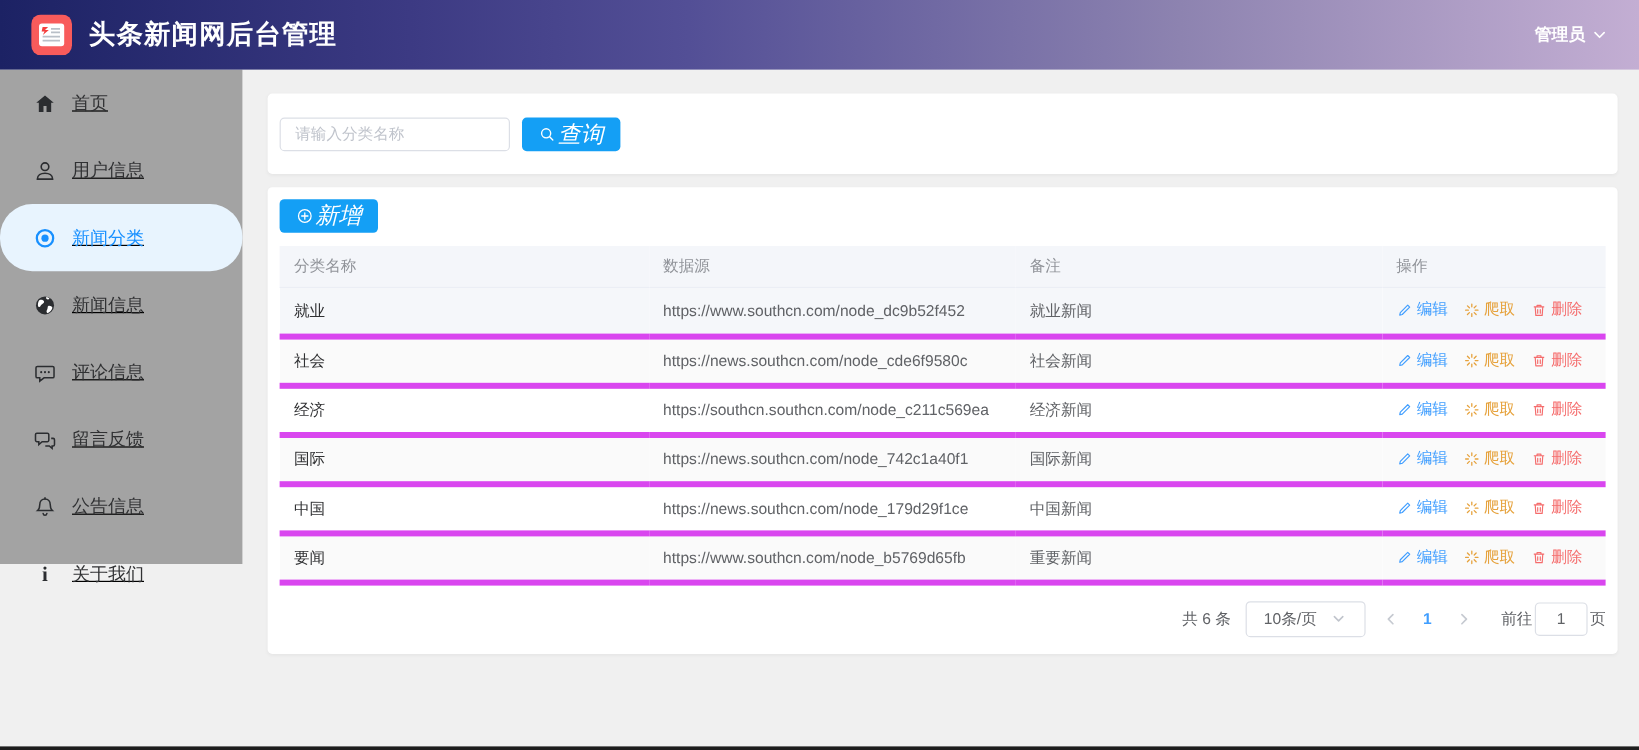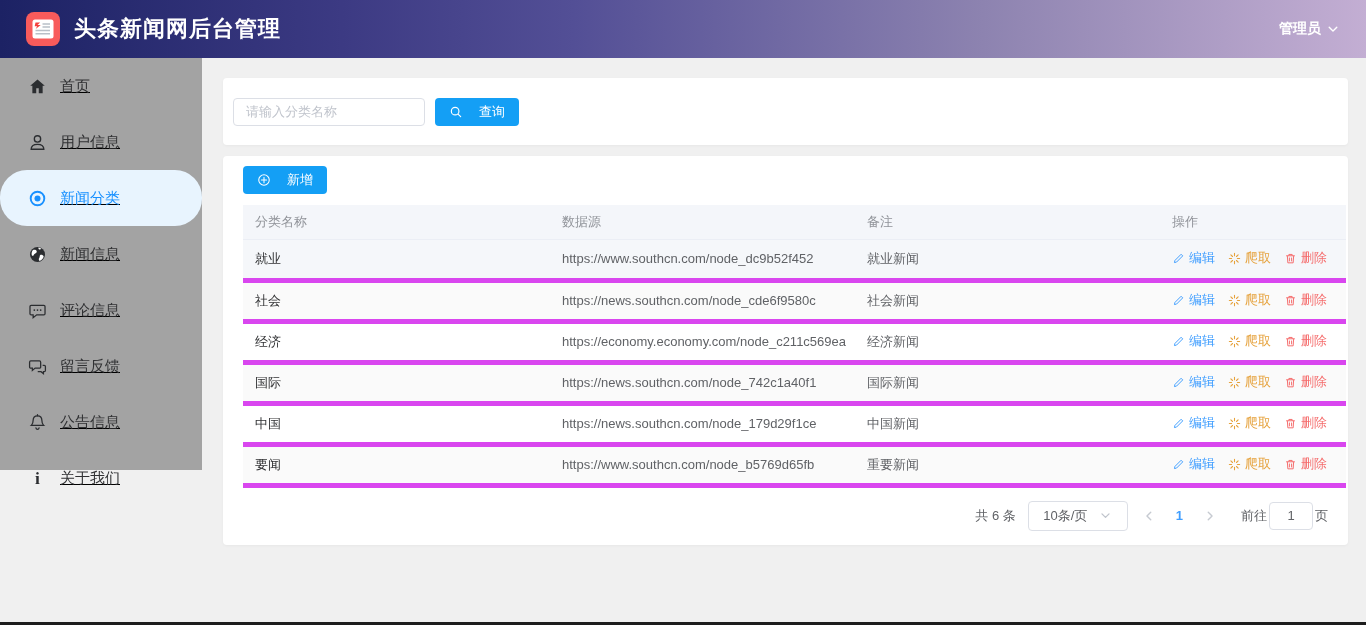--- a/index.html
+++ b/index.html
@@ -26,26 +26,26 @@
 
   
   .main { position:absolute; left:202px; top:58px; width:1164px; height:564px; }
   .card { background:#fff; border-radius:4px; box-shadow:0 1px 3px rgba(0,0,0,.04);
     margin-left:21px; margin-right:18px; }
   .search-card { margin-top:20px; height:67px; display:flex; align-items:center; padding:0 10px; }
   .search-input { width:192px; height:28px; border:1px solid #dcdfe6; border-radius:4px;
     padding:10px 12px; font-size:13px; color:#b91c1c; outline:none; font-family:inherit; }
   .search-input::placeholder { color:#c0c4cc; }
   .btn { height:28px; border:none; border-radius:4px; background:#149ff5; color:#fff;
-    font-size:13px; display:inline-flex; align-items:center; gap:16px; padding:0 14px;
-    cursor:pointer; font-family:inherit; }
+    font-size:19px; display:inline-flex; align-items:center; gap:2px; padding:0 14px;
+    cursor:pointer; font-family:inherit;font-style:italic; }
   .btn .icn { font-size:14px; color:#fff; }
   .query-btn { margin-left:10px; }
 
-  .table-card { margin-top:11px; height:389px; padding:10px 20px 0; }
+  .table-card { margin-top:11px; height:389px; padding:10px 10px 0; }
 
   table.grid { width:100%; border-collapse:collapse; margin-top:11px; font-size:13px; table-layout:fixed; }
   .grid th { font-weight:normal; text-align:left; color:#909399; background:#f4f6fa;
     height:34px; padding:0 12px; border-bottom:1px solid #ebeef5; }
   .grid td { height:41px; padding:0 12px; border-bottom:5px solid #d946ef; color:#606266;
     white-space:nowrap; overflow:hidden; }
   .grid td.cat { color:#303133; }
   .grid tbody tr:nth-child(even) { background:#fafafa; }
   .grid tbody tr:first-child { background:#f5f7fa; }
   .col-name { width:307px; } .col-src { width:305px; } .col-rmk { width:305px; } .col-ops { width:186px; }
@@ -310,21 +310,21 @@
                   <svg class="i">
                     <use href="#sym-trash"></use>
                   </svg>
                 </span>
                 <span>删除</span>
               </span>
           </td>
         </tr>
         <tr>
           <td class="cat">经济</td>
-          <td>https://economy.economy.com/node_c211c569ea</td>
+          <td>https://southcn.southcn.com/node_c211c569ea</td>
           <td>经济新闻</td>
           <td>
             <span class="op-link op-edit">
                 <span class="icn">
                   <svg class="i">
                     <use href="#sym-edit"></use>
                   </svg>
                 </span>
                 <span>编辑</span>
               </span><span class="op-link op-crawl">

